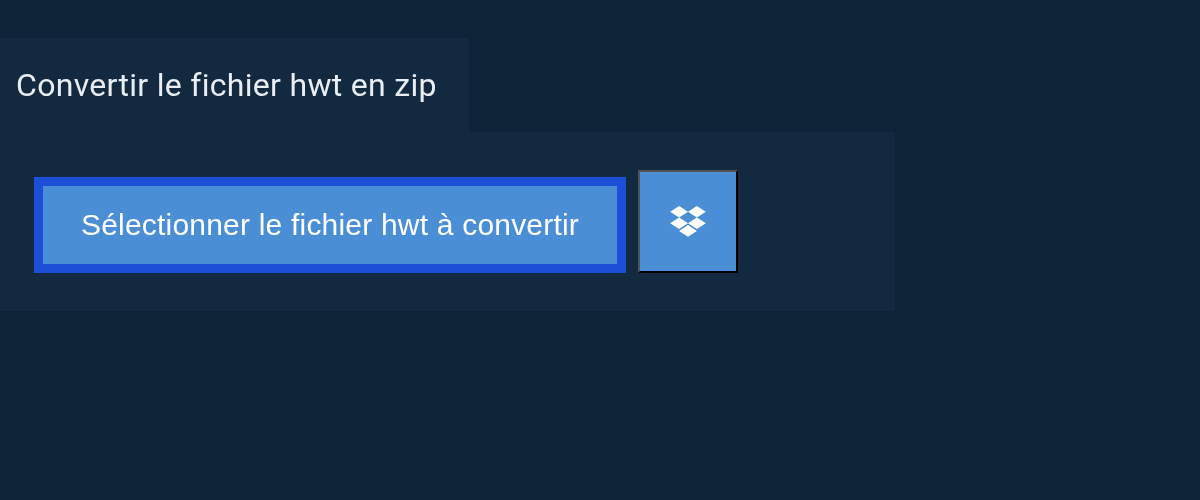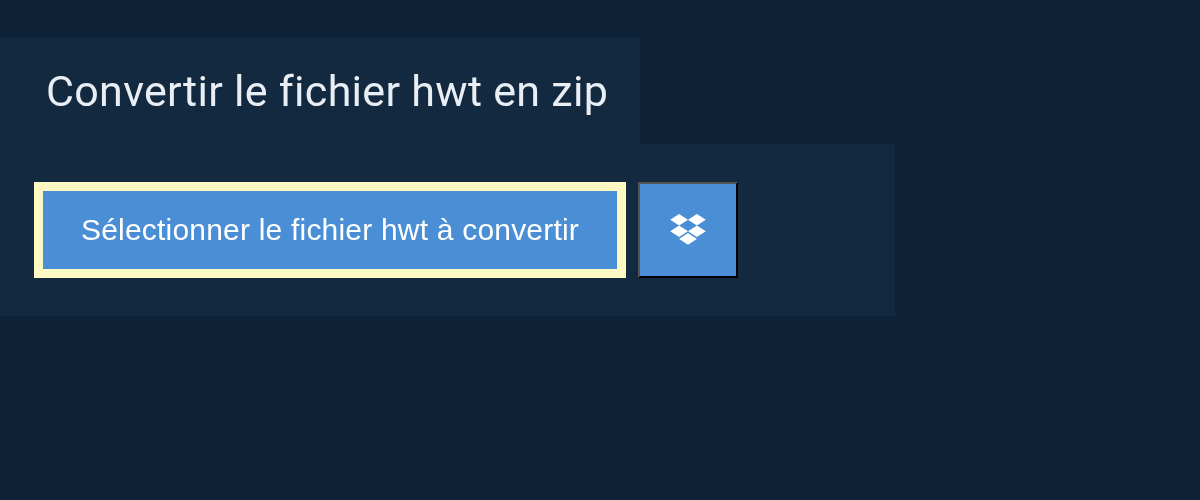--- a/index.html
+++ b/index.html
@@ -15,48 +15,48 @@
       overflow: hidden;
     }
     .header-bar {
       background-color: #12293f;
       display: inline-block;
       padding: 28px 32px 28px 16px;
       margin-top: 38px;
     }
     .header-title {
       color: #e8eef4;
-      font-size: 43px;
+      font-size: 32px;
       font-weight: 400;
       letter-spacing: 0.3px;
-      margin-left: 30px;
     }
     .upload-section {
       background-color: #12293f;
       padding: 38px 34px;
       width: 895px;
     }
     .button-row {
       display: flex;
       gap: 12px;
       align-items: stretch;
     }
     .select-button {
       background-color: #4a8fd6;
-      border: 9px solid #fef9c3;
+      border: 9px solid #1d4ed8;
       color: #ffffff;
       font-size: 30px;
       font-weight: 400;
       padding: 22px 38px;
       cursor: pointer;
       flex: 0 0 auto;
       display: flex;
       align-items: center;
       justify-content: center;
       letter-spacing: 0.2px;
+      margin-top: 7px;
     }
     .dropbox-button {
       background-color: #4a8fd6;
       width: 100px;
       cursor: pointer;
       display: flex;
       align-items: center;
       justify-content: center;
       flex: 0 0 auto;
     }

